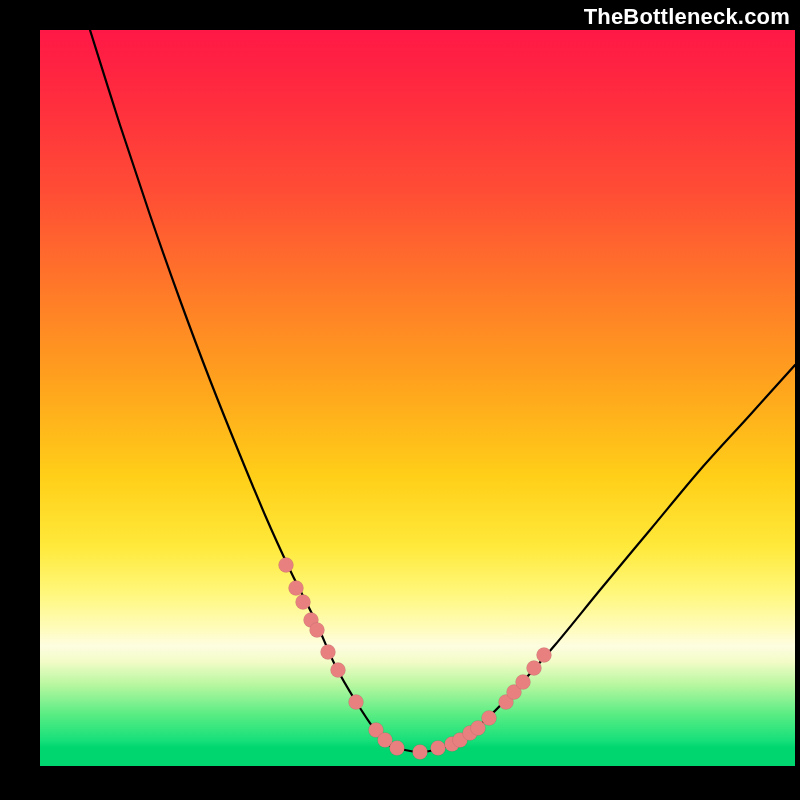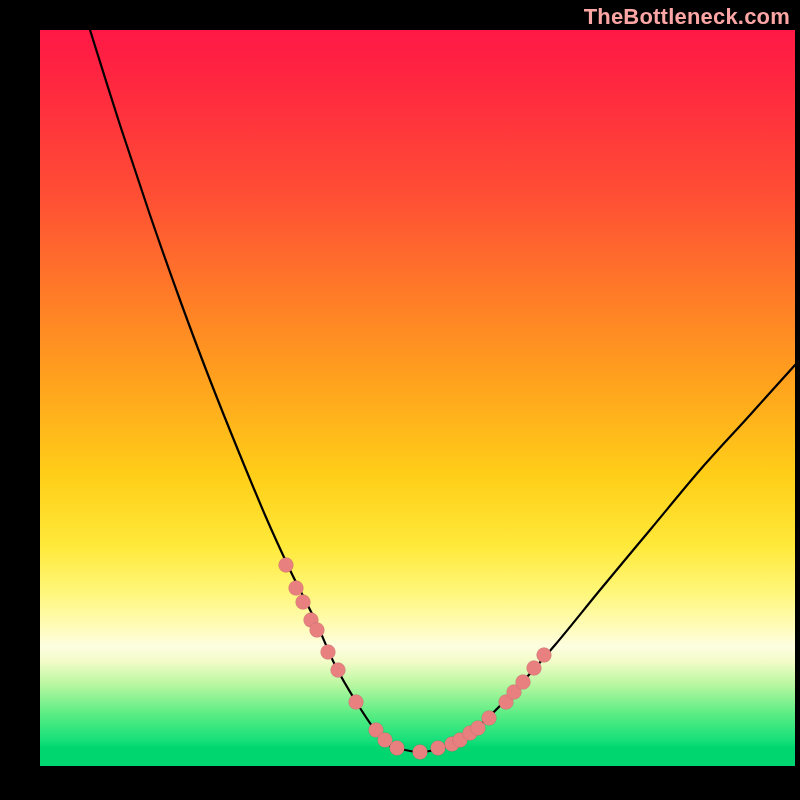--- a/index.html
+++ b/index.html
@@ -14,21 +14,21 @@
   .frame {
     position: relative;
     width: 800px;
     height: 800px;
     background: #000;
   }
   .watermark {
     position: absolute;
     top: 4px;
     right: 10px;
-    color: #fca5a5;
+    color: #ffffff;
     font-size: 22px;
     font-weight: 600;
     letter-spacing: 0.2px;
     z-index: 5;
   }
   .plot-area {
     position: absolute;
     left: 40px;
     top: 30px;
     width: 755px;

